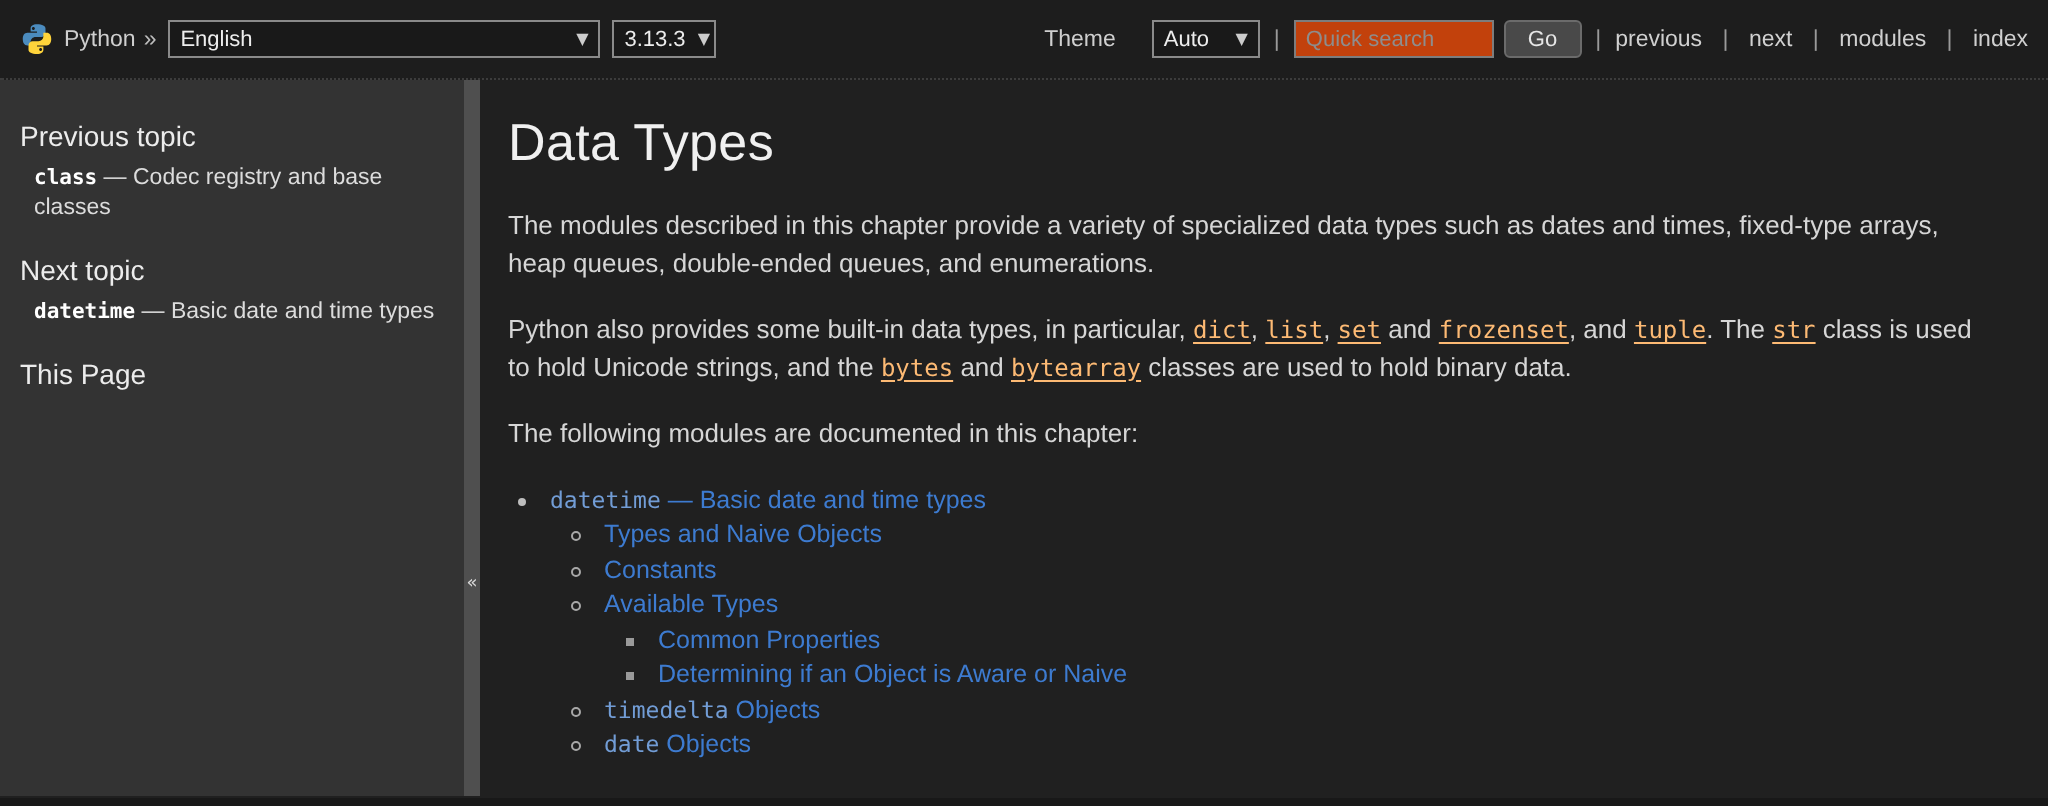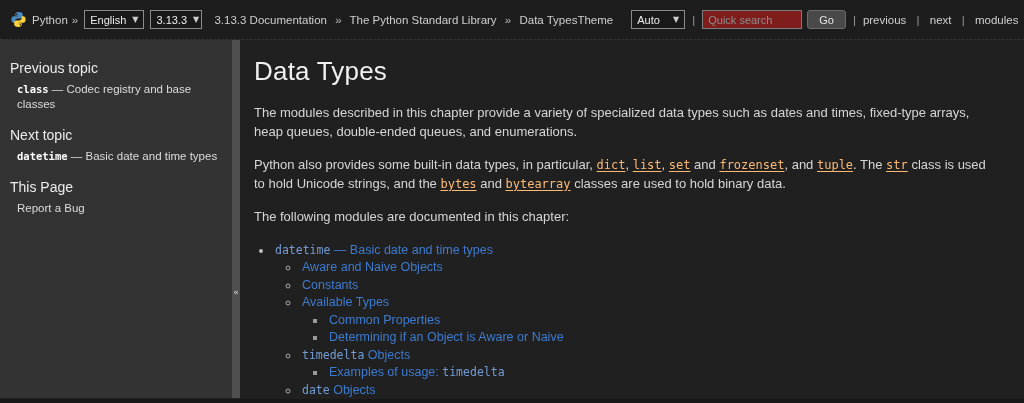--- a/index.html
+++ b/index.html
@@ -33,21 +33,21 @@
   .dd .chev { font-size: 8px; color: #cccccc; margin-left: 6px; font-family: "DejaVu Sans", sans-serif; }
   .dd-lang { width: 216px; margin-right: 6px; }
   .dd-ver  { width: 52px;  margin-right: 12px; }
   .crumbs a { color: #cfcfcf; text-decoration: none; }
   .crumb-sep { margin: 0 5px; color: #bdbdbd; }
   .hdr-right { margin-left: auto; display: flex; align-items: center; }
   .theme-label { margin-right: 18px; }
   .dd-theme { width: 54px; }
   .hdr-pipe { margin: 0 7px; color: #9a9a9a; }
   .search-box {
-    width: 100px; height: 19px; background: #7f1d1d; border: 1px solid #7d7d7d;
+    width: 100px; height: 19px; background: #c2410c; border: 1px solid #7d7d7d;
     color: #dddddd; font-size: 11px; padding: 0 5px; outline: none;
     font-family: "Liberation Sans", sans-serif;
   }
   .search-box::placeholder { color: #8d8d8d; }
   .go-btn {
     height: 19px; margin-left: 5px; padding: 0 11px;
     background: #494949; border: 1px solid #6b6b6b; border-radius: 3px;
     color: #e6e6e6; font-size: 11px; cursor: pointer;
     font-family: "Liberation Sans", sans-serif;
   }
@@ -110,27 +110,20 @@
 
   <span class="dd dd-lang">
     <span>English</span>
     <span class="chev">▼</span>
   </span>
   <span class="dd dd-ver">
     <span>3.13.3</span>
     <span class="chev">▼</span>
   </span>
 
-  <span class="crumbs">
-    <a href="#">3.13.3 Documentation</a>
-    <span class="crumb-sep">»</span>
-    <a href="#">The Python Standard Library</a>
-    <span class="crumb-sep">»</span>
-    <a href="#">Data Types</a>
-  </span>
 
   <span class="hdr-right">
     <span class="theme-label">Theme</span>
     <span class="dd dd-theme">
       <span>Auto</span>
       <span class="chev">▼</span>
     </span>
     <span class="hdr-pipe">|</span>
     <input class="search-box" placeholder="Quick search" style="">
     <button class="go-btn">Go</button>
@@ -153,64 +146,58 @@
     <p>
       <a href="#" class="code code-ref">class</a><span> — Codec registry and base classes</span>
     </p>
 
     <h3>Next topic</h3>
     <p>
       <a href="#" class="code code-ref">datetime</a><span> — Basic date and time types</span>
     </p>
 
     <h3>This Page</h3>
-    <a href="#" class="sb-link">Report a Bug</a>
   </aside>
 
   <div class="divider">
     <span class="collapse">«</span>
   </div>
 
   <main>
     <h1>Data Types</h1>
 
     <p>The modules described in this chapter provide a variety of specialized data types such as dates and times, fixed-type arrays, heap queues, double-ended queues, and enumerations.</p>
 
     <p><span>Python also provides some built-in data types, in particular, </span><a href="#" class="codelnk code">dict</a><span>, </span><a href="#" class="codelnk code">list</a><span>, </span><a href="#" class="codelnk code">set</a><span> and </span><a href="#" class="codelnk code">frozenset</a><span>, and </span><a href="#" class="codelnk code">tuple</a><span>. The </span><a href="#" class="codelnk code">str</a><span> class is used to hold Unicode strings, and the </span><a href="#" class="codelnk code">bytes</a><span> and </span><a href="#" class="codelnk code">bytearray</a><span> classes are used to hold binary data.</span></p>
 
     <p>The following modules are documented in this chapter:</p>
 
     <ul class="lvl1">
       <li>
         <a href="#" class="lnk"><span class="toc-code code">datetime</span><span> — Basic date and time types</span></a>
         <ul class="lvl2">
           <li>
-            <a href="#" class="lnk">Aware and Naive Objects</a>
+            <a href="#" class="lnk">Types and Naive Objects</a>
           </li>
           <li>
             <a href="#" class="lnk">Constants</a>
           </li>
           <li>
             <a href="#" class="lnk">Available Types</a>
             <ul class="lvl3">
               <li>
                 <a href="#" class="lnk">Common Properties</a>
               </li>
               <li>
                 <a href="#" class="lnk">Determining if an Object is Aware or Naive</a>
               </li>
             </ul>
           </li>
           <li>
             <a href="#" class="lnk"><span class="toc-code code">timedelta</span><span> Objects</span></a>
-            <ul class="lvl3">
-              <li>
-                <a href="#" class="lnk"><span>Examples of usage: </span><span class="toc-code code">timedelta</span></a>
-              </li>
-            </ul>
           </li>
           <li>
             <a href="#" class="lnk"><span class="toc-code code">date</span><span> Objects</span></a>
             
           </li>
         </ul>
       </li>
     </ul>
   </main>
 </div>

